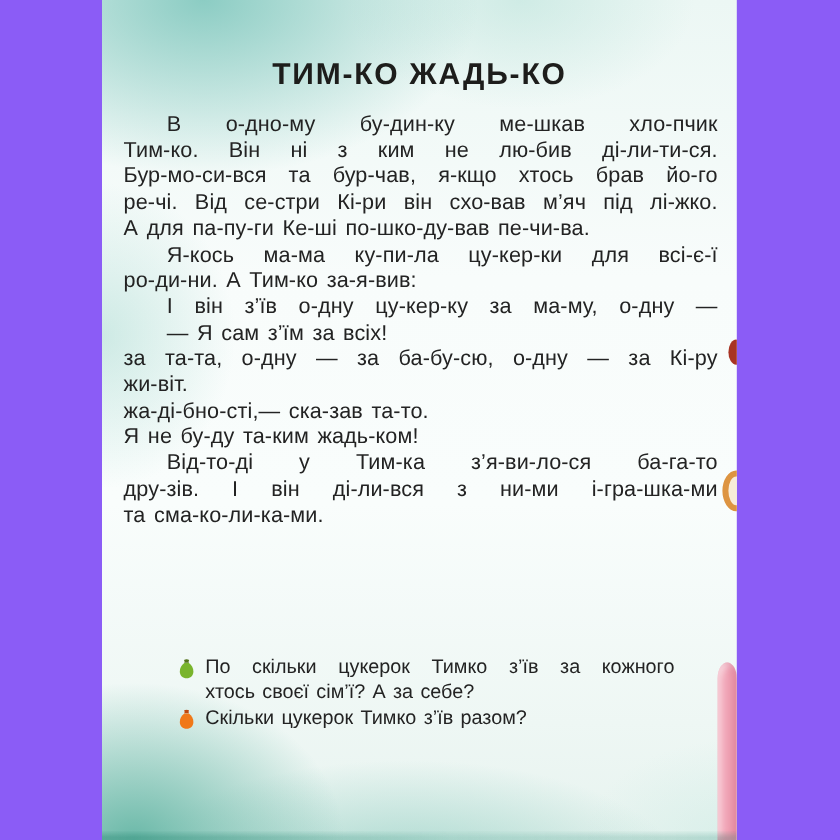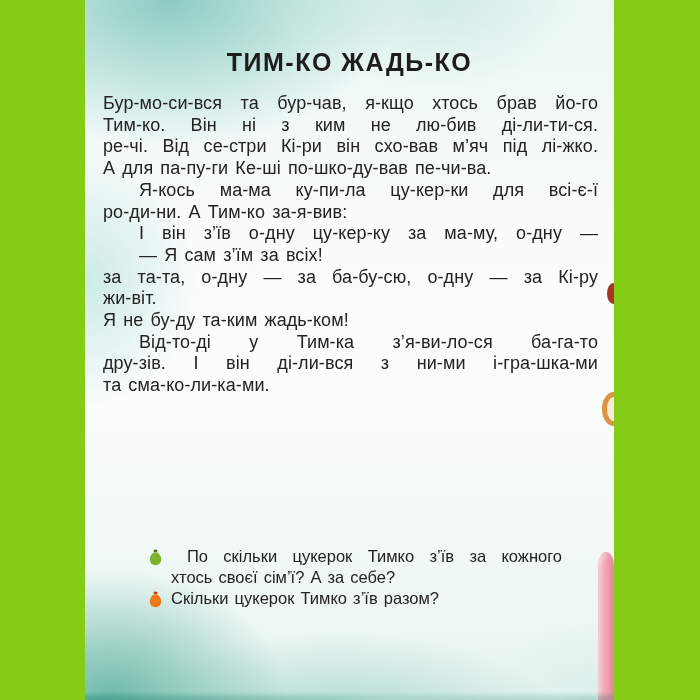--- a/index.html
+++ b/index.html
@@ -1,21 +1,21 @@
 <!DOCTYPE html>
 <html><head>
 <meta charset="utf-8">
 <style>
   html,body{margin:0;padding:0;}
   body{
     width:700px;height:700px;background:#ffffff;
     font-family:"Liberation Sans",sans-serif;
     -webkit-font-smoothing:antialiased;
   }
-  .canvas{position:relative;width:700px;height:700px;background:#84cc16;overflow:hidden;}
+  .canvas{position:relative;width:700px;height:700px;background:#8b5cf6;overflow:hidden;}
   .page{
     position:absolute;left:85px;top:0;width:529px;height:700px;overflow:hidden;
     background:
       radial-gradient(ellipse 62% 30% at 16% 0%,  rgba(123,197,187,0.85) 0%, rgba(123,197,187,0) 70%),
       radial-gradient(ellipse 38% 18% at 66% 0%,  rgba(172,221,211,0.45) 0%, rgba(172,221,211,0) 72%),
       radial-gradient(ellipse 30% 26% at 0% 40%,  rgba(163,216,206,0.50) 0%, rgba(163,216,206,0) 70%),
       radial-gradient(ellipse 46% 26% at 5% 100%, rgba(92,178,160,0.90) 0%, rgba(92,178,160,0) 72%),
       radial-gradient(ellipse 58% 18% at 48% 104%,rgba(128,199,185,0.65) 0%, rgba(128,199,185,0) 75%),
       radial-gradient(ellipse 32% 16% at 100% 100%,rgba(205,236,229,0.55) 0%, rgba(205,236,229,0) 75%),
       linear-gradient(180deg,#ecf7f4 0%,#f8fcfb 33%,#f9fdfc 60%,#eef7f4 86%,#e7f3ef 100%);
@@ -35,21 +35,21 @@
     font-size:18px;line-height:21.7px;color:#232323;word-spacing:2px;letter-spacing:0.1px;
   }
   .story .line{white-space:nowrap;}
   .story .line.j{white-space:normal;text-align:justify;text-align-last:justify;}
   .story .line.ind{text-indent:36px;}
   .questions{
     position:absolute;left:63px;top:546px;width:414px;margin:0;padding:0;list-style:none;
     font-size:16.5px;line-height:21px;color:#232323;word-spacing:1.5px;
   }
   .questions li{position:relative;padding-left:23px;margin:0;}
-  .questions .qline.j{text-align:justify;text-align-last:justify;margin-left:16px;}
+  .questions .qline.j{text-align:justify;text-align-last:justify;}
   .sack{position:absolute;left:0;top:3px;width:15px;height:17px;}
   .deco{position:absolute;}
   .red-crescent{right:-6px;top:283px;width:13px;height:21px;border-radius:50%;}
   .orange-ring{
     right:-11px;top:392px;width:23px;height:34px;border-radius:50%;
     border:5px solid #dd9441;background:#f8ecd8;box-sizing:border-box;
   }
   .pink-column{
     right:0;bottom:0;width:16px;height:148px;
     border-radius:9px 9px 0 0 / 15px 15px 0 0;
@@ -58,30 +58,32 @@
 </style>
 </head>
 <body>
 
 <div class="canvas">
   <div class="page">
 
     <h1 class="title" style="color: rgb(29, 29, 27);">ТИМ-КО ЖАДЬ-КО</h1>
 
     <div class="story" style="color: rgb(35, 35, 35);">
+      <div class="line j ind">В о-дно-му бу-дин-ку ме-шкав хло-пчик</div>
+      <div class="line j">Тим-ко. Він ні з ким не лю-бив ді-ли-ти-ся.</div>
       <div class="line j">Бур-мо-си-вся та бур-чав, я-кщо хтось брав йо-го</div>
-      <div class="line j">Тим-ко. Він ні з ким не лю-бив ді-ли-ти-ся.</div>
       <div class="line j">ре-чі. Від се-стри Кі-ри він схо-вав м’яч під лі-жко.</div>
       <div class="line">А для па-пу-ги Ке-ші по-шко-ду-вав пе-чи-ва.</div>
       <div class="line j ind">Я-кось ма-ма ку-пи-ла цу-кер-ки для всі-є-ї</div>
       <div class="line">ро-ди-ни. А Тим-ко за-я-вив:</div>
       <div class="line j ind">І він з’їв о-дну цу-кер-ку за ма-му, о-дну —</div>
       <div class="line ind">— Я сам з’їм за всіх!</div>
       <div class="line j">за та-та, о-дну — за ба-бу-сю, о-дну — за Кі-ру</div>
       <div class="line">жи-віт.</div>
+      <div class="line">жа-ді-бно-сті,— ска-зав та-то.</div>
       <div class="line">Я не бу-ду та-ким жадь-ком!</div>
       <div class="line j ind">Від-то-ді у Тим-ка з’я-ви-ло-ся ба-га-то</div>
       <div class="line j">дру-зів. І він ді-ли-вся з ни-ми і-гра-шка-ми</div>
       <div class="line">та сма-ко-ли-ка-ми.</div>
     </div>
 
     <ul class="questions" style="color: rgb(35, 35, 35);">
       <li>
         <svg class="sack" viewBox="0 0 14 18">
           <path d="M4.7 1.1 Q7 -0.2 9.3 1.1 Q8.3 2.5 9.1 3.5 L4.9 3.5 Q5.7 2.5 4.7 1.1 Z" style="fill: rgb(85, 115, 28);"></path>

